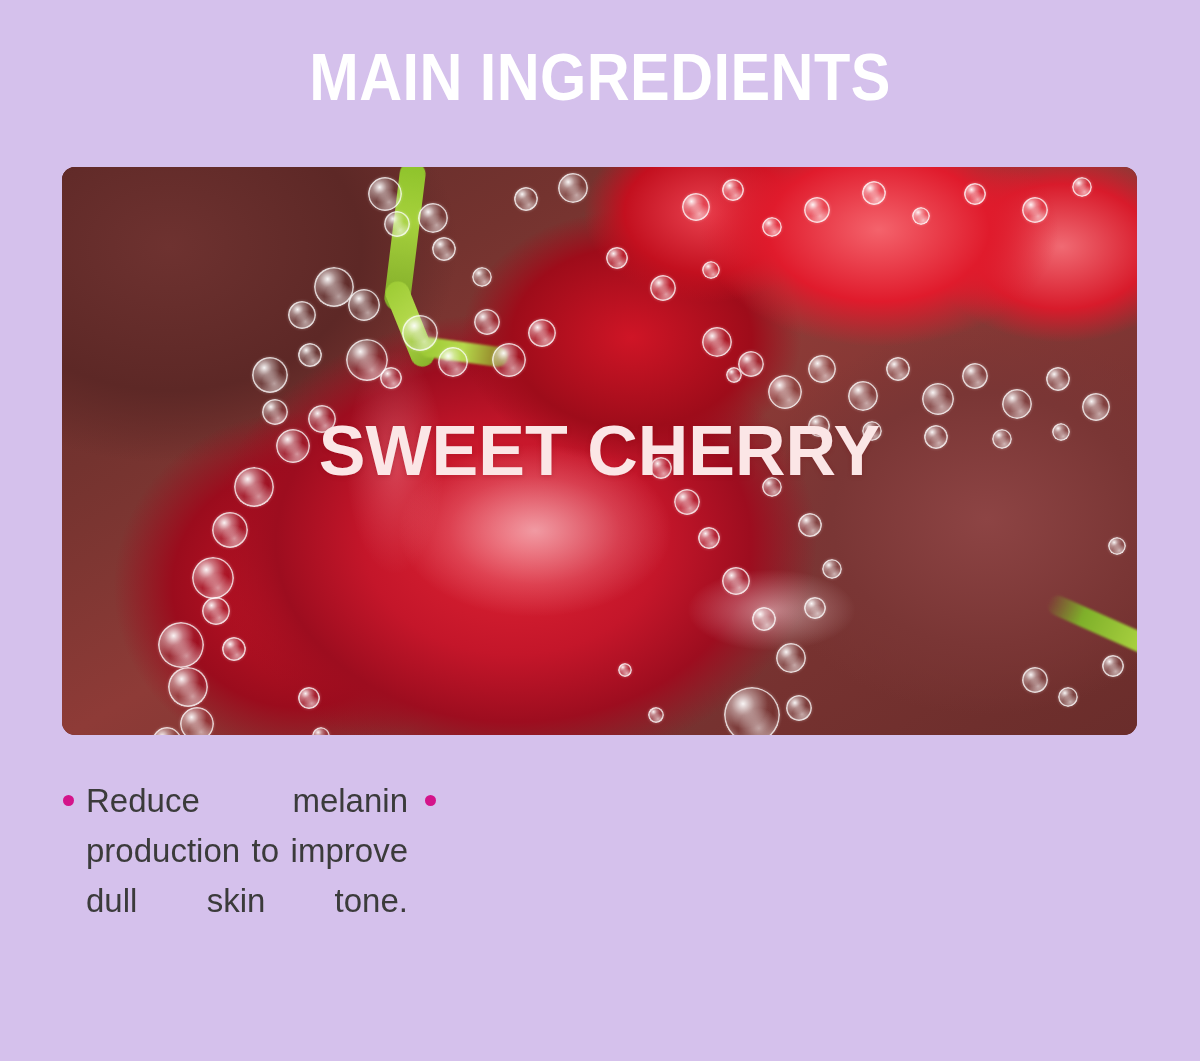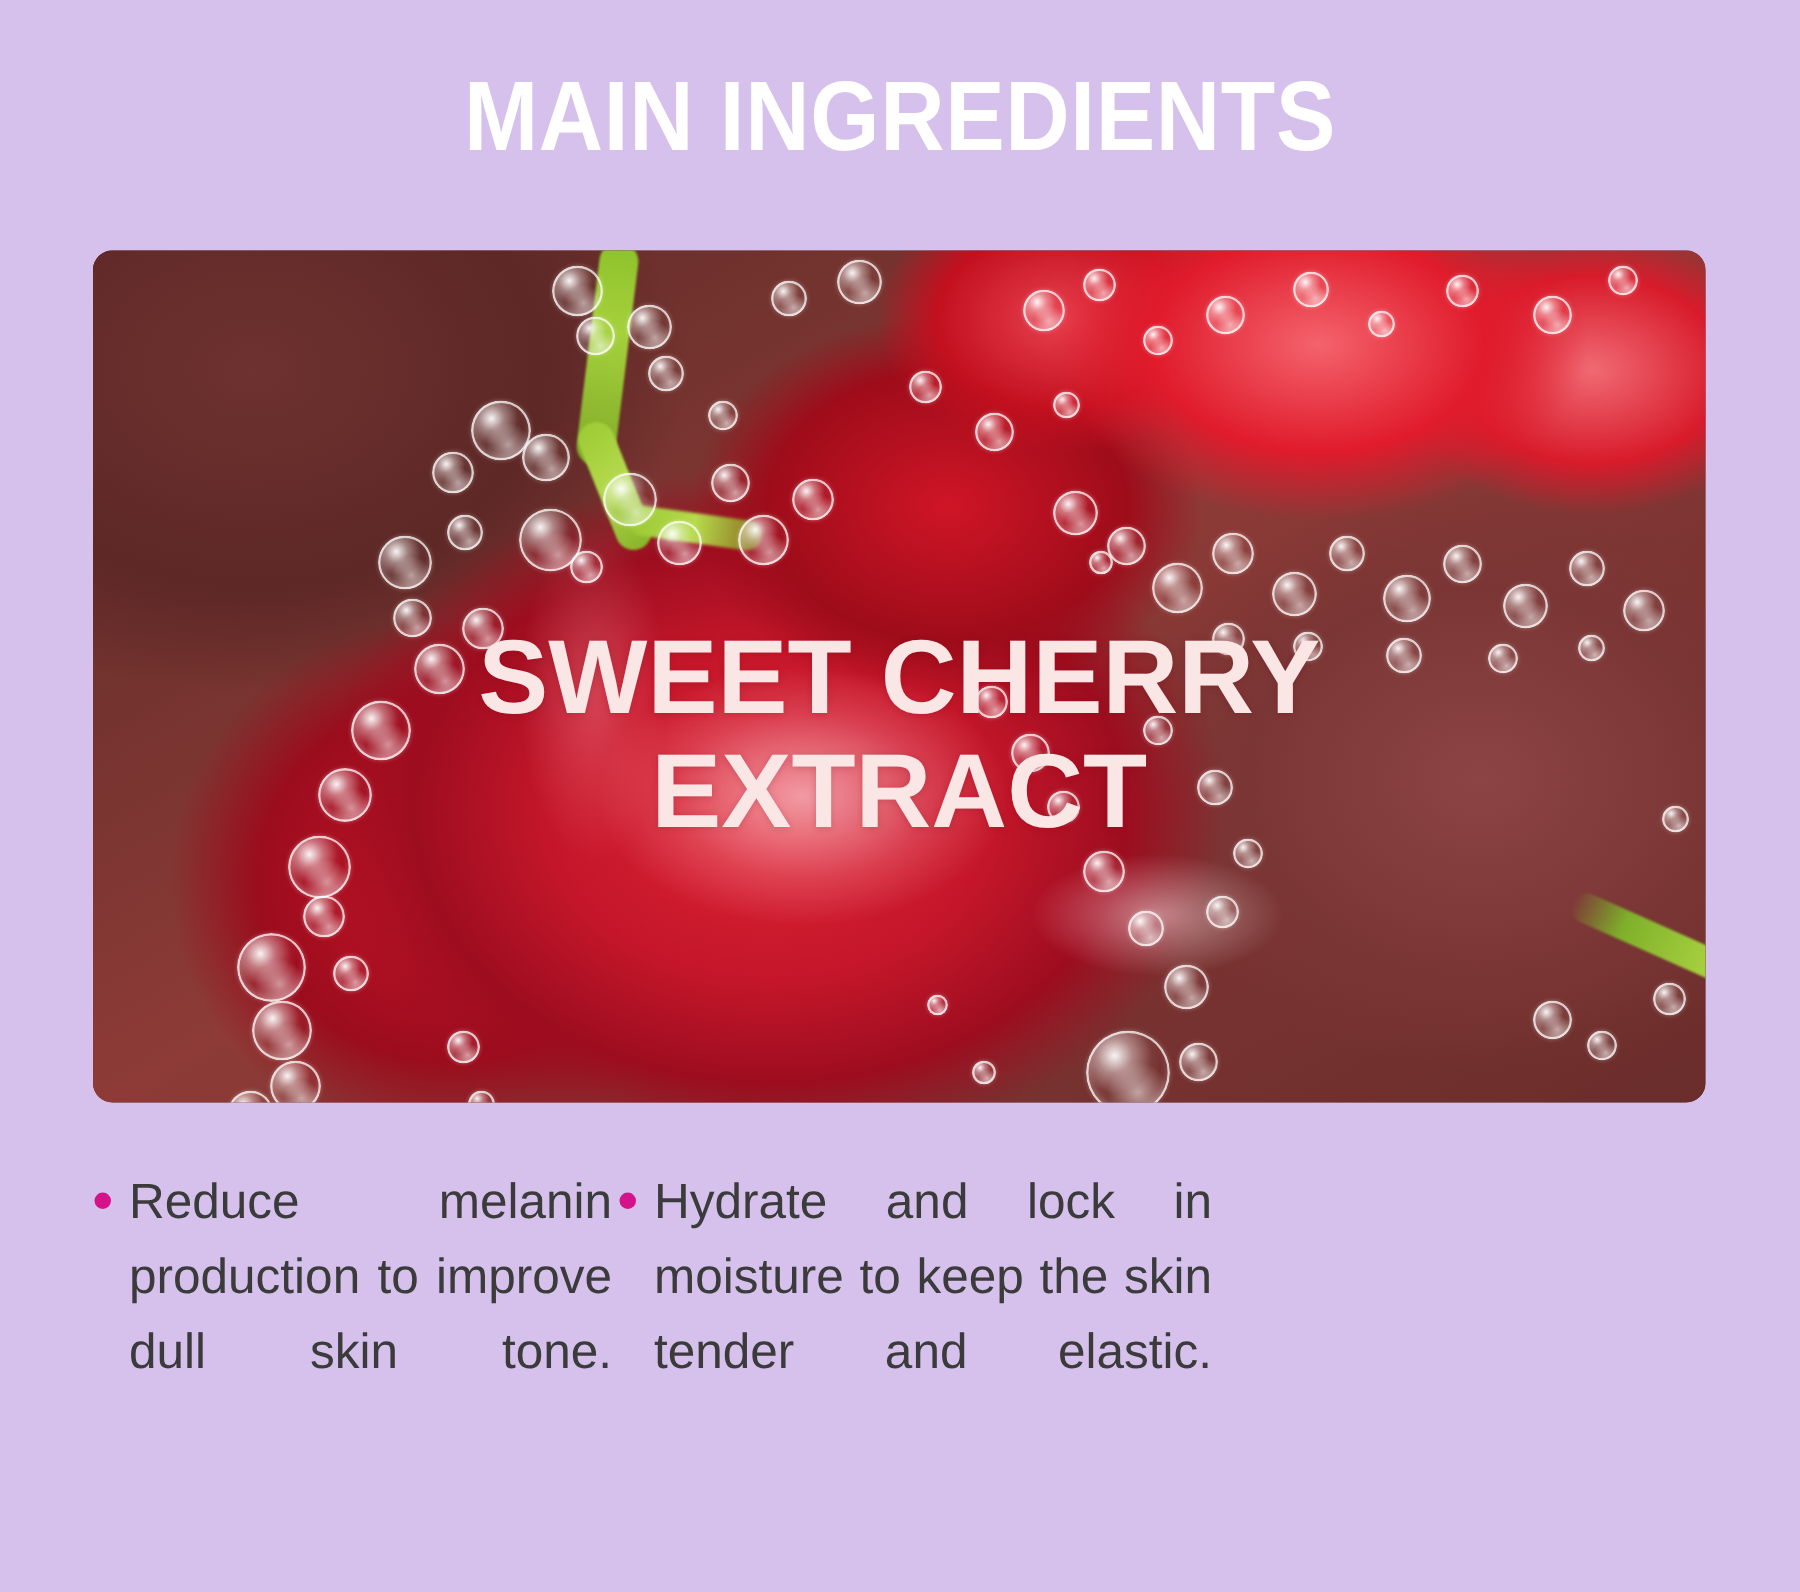--- a/index.html
+++ b/index.html
@@ -152,21 +152,21 @@
   }
   .hero-caption .cap-line { display: block; }
 
   
   .benefits {
     position: absolute;
     left: 58px;
     top: 776px;
     width: 1102px;
     display: flex;
-    gap: 0;
+    gap: 12px;
   }
   .benefit {
     position: relative;
     width: 350px;
     padding-left: 28px;
     box-sizing: border-box;
     color: #3b3b3b;
     font-family: "Liberation Sans", sans-serif;
     font-size: 33px;
     line-height: 50px;
@@ -290,32 +290,30 @@
       <span class="bub" style="left:664px; top:200px; width:16px; height:16px;"></span>
 
       <span class="bub" style="left:960px; top:500px; width:26px; height:26px;"></span>
       <span class="bub" style="left:996px; top:520px; width:20px; height:20px;"></span>
       <span class="bub" style="left:1040px;top:488px; width:22px; height:22px;"></span>
       <span class="bub" style="left:1046px;top:370px; width:18px; height:18px;"></span>
     </div>
 
     <div class="hero-caption">
       <span class="cap-line">SWEET CHERRY</span>
-      <span class="cap-line">EXTRACT</span>
     </div>
   </div>
 
   <div class="benefits">
 
     <div class="benefit">
       <span class="dot"></span>
       <span class="txt">Reduce melanin production to improve dull skin tone.</span>
     </div>
 
     <div class="benefit">
       <span class="dot"></span>
-      <span class="txt">Hydrate and lock in moisture to keep the skin tender and elastic.</span>
     </div>
 
 
   </div>
 
 </div>
 
 </body></html>

